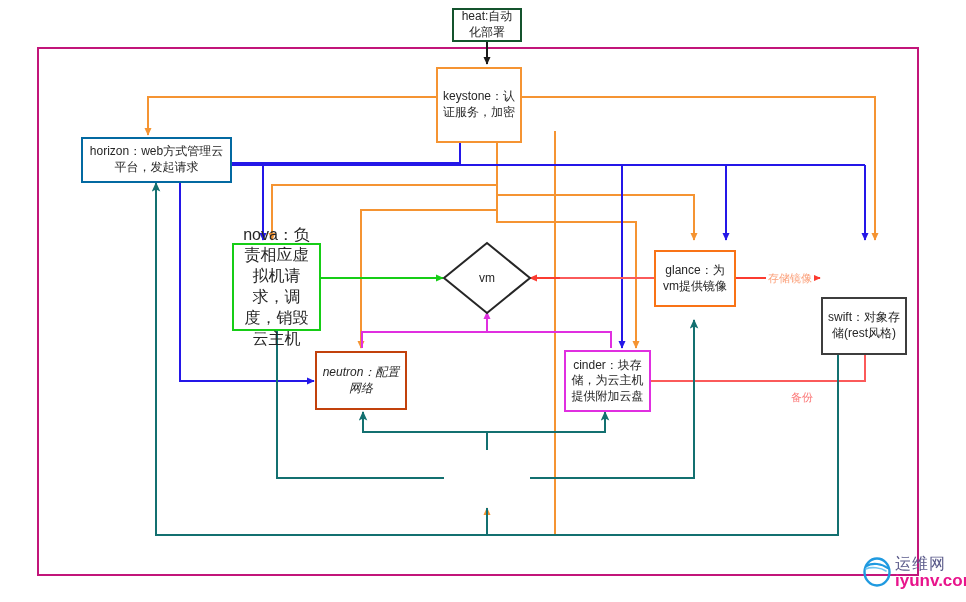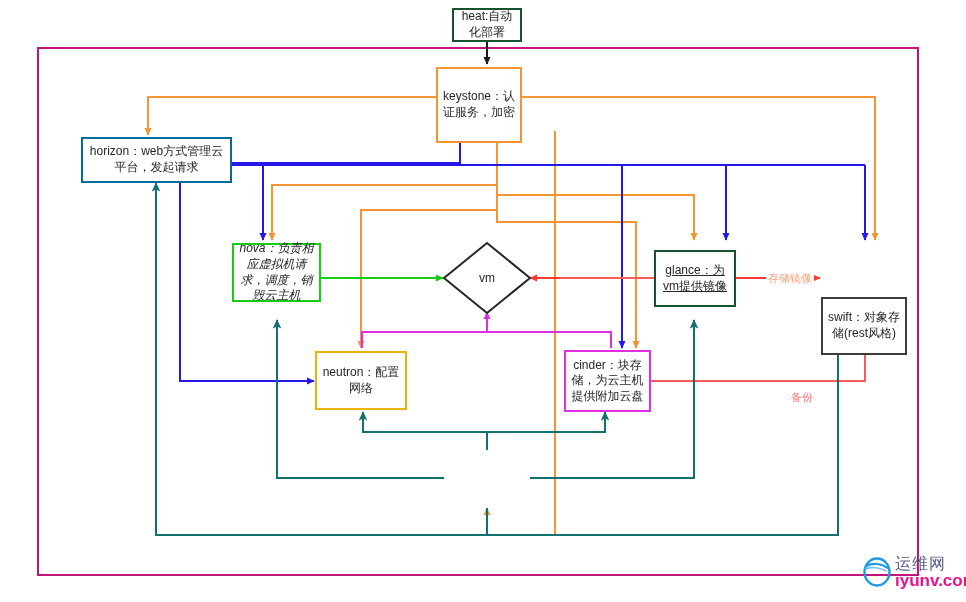--- a/index.html
+++ b/index.html
@@ -31,23 +31,23 @@
     line-height: 1.30;
     color: #262626;
     z-index: 5;
   }
   .node .lbl { display: block; padding: 0 3px; }
 
   .n-heat    { border: 2px solid #14532d; }
   .n-keystone{ border: 2px solid #f59432; }
   .n-horizon { border: 2px solid #0369a1; }
   .n-nova    { border: 2px solid #16cd16; }
-  .n-glance  { border: 2px solid #14532d; text-decoration: underline; }
+  .n-glance  { border: 2px solid #f97316; }
   .n-swift   { border: 2px solid #3d3d3d; margin-top: 48px; }
-  .n-neutron { border: 2px solid #eab308; }
+  .n-neutron { border: 2px solid #c2410c; font-style: italic; }
   .n-cinder  { border: 2px solid #e02fe0; }
   .n-cell    { border: 2px solid #137070; }
 
   #vm-label {
     position: absolute;
     z-index: 6;
     color: #262626;
     font-size: 12px;
     text-align: center;
   }
@@ -175,21 +175,21 @@
   </div>
 
   <div class="node n-keystone" style="left:436px; top:67px; width:86px; height:76px; font-size:12px;">
     <span class="lbl">keystone：认证服务，加密</span>
   </div>
 
   <div class="node n-horizon" style="left:81px; top:137px; width:151px; height:46px; font-size:12px;">
     <span class="lbl">horizon：web方式管理云平台，发起请求</span>
   </div>
 
-  <div class="node n-nova" style="left:232px; top:243px; width:89px; height:59px; font-size:12px;font-style:italic;">
+  <div class="node n-nova" style="left:232px; top:243px; width:89px; height:88px; font-size:16px;">
     <span class="lbl">nova：负责相应虚拟机请求，调度，销毁云主机</span>
   </div>
 
   <div id="vm-label" style="left:462px; top:271px; width:50px;">vm</div>
 
   <div class="node n-glance" style="left:654px; top:250px; width:82px; height:57px; font-size:12px;">
     <span class="lbl">glance：为vm提供镜像</span>
   </div>
 
   <div class="node n-swift" style="left:821px; top:249px; width:86px; height:58px; font-size:12px;">

